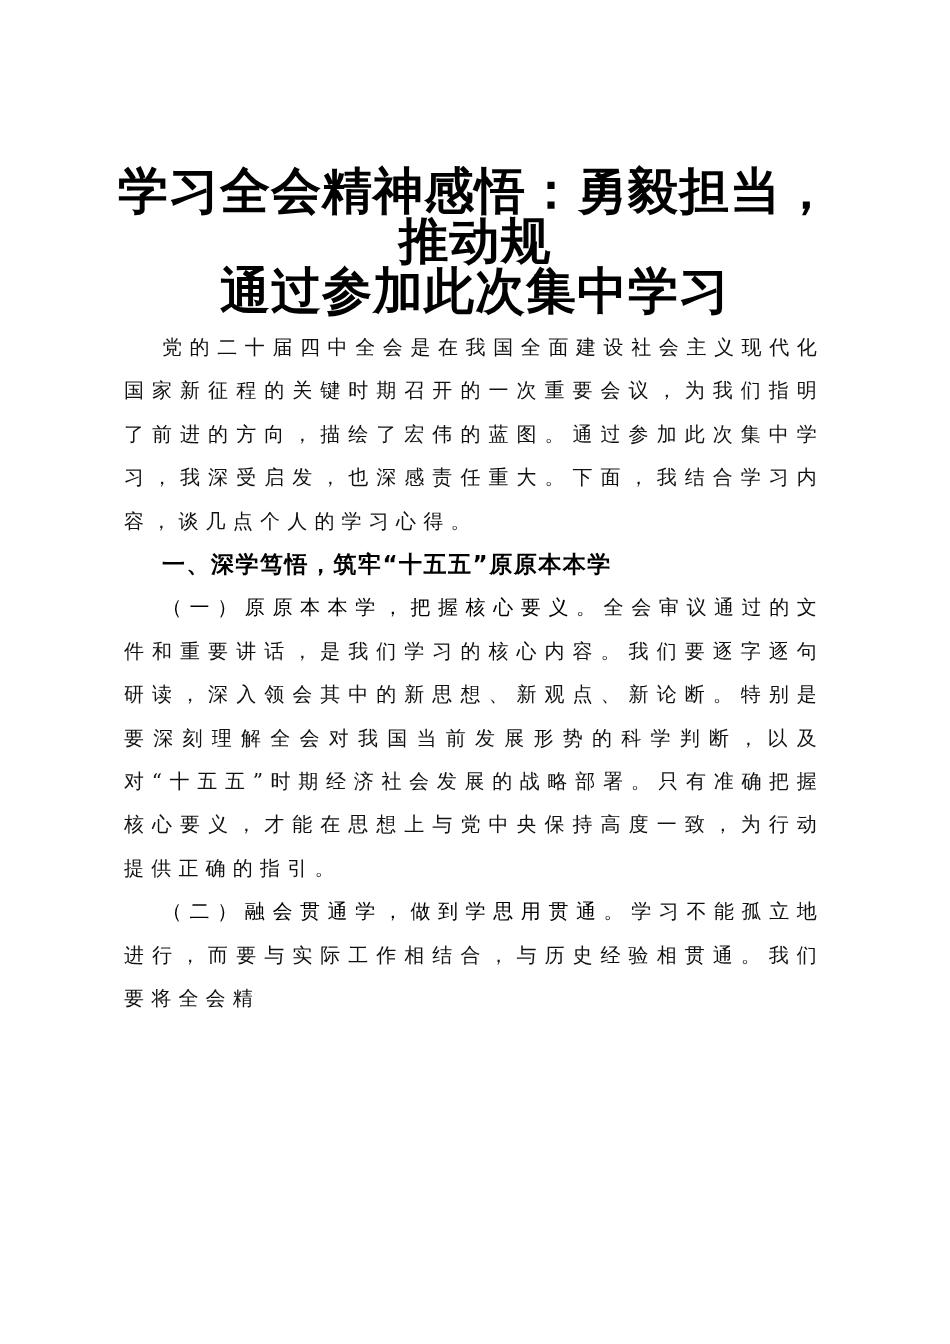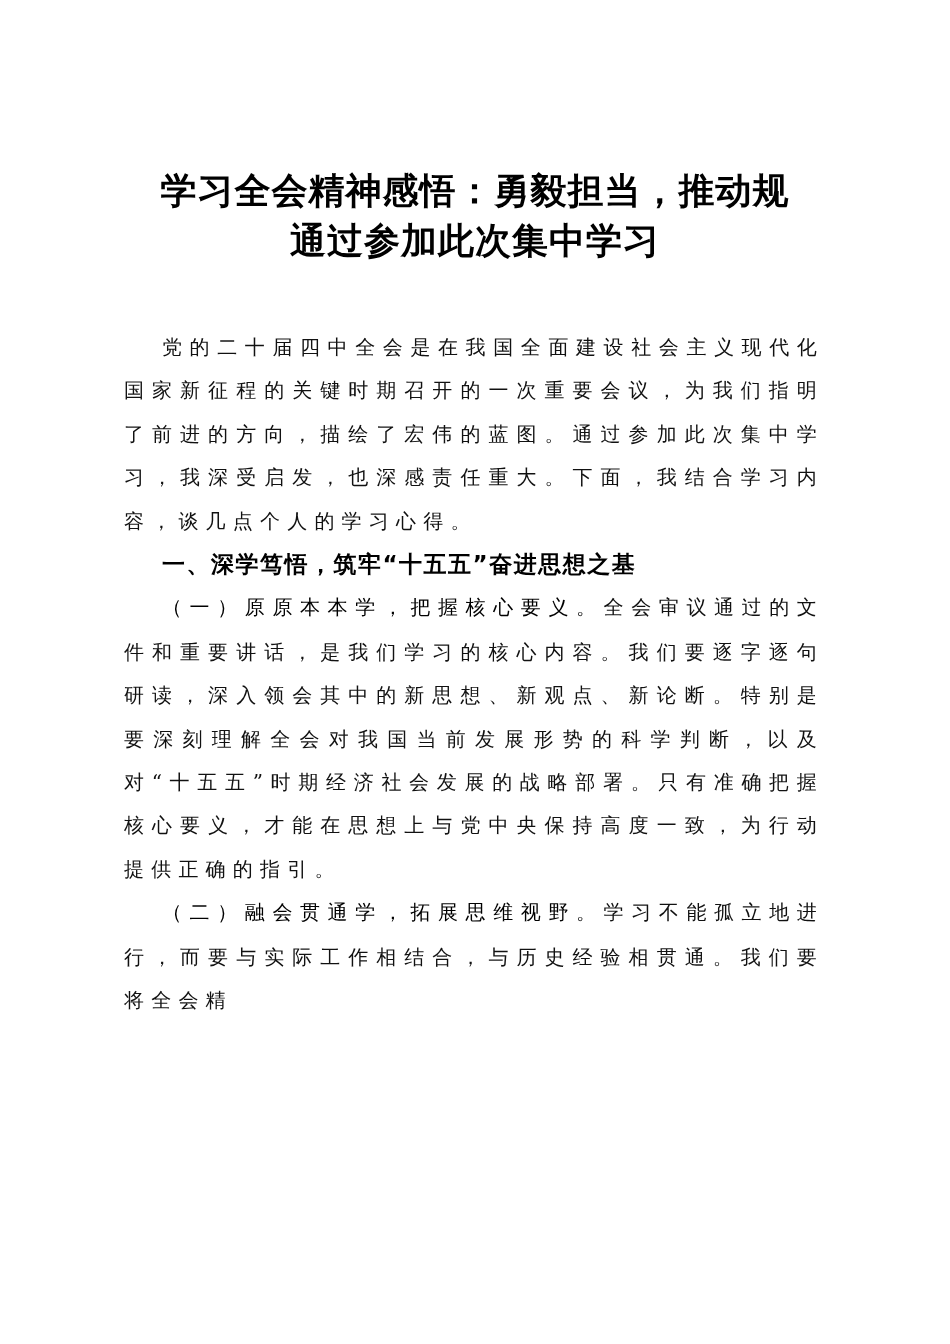--- a/index.html
+++ b/index.html
@@ -24,21 +24,21 @@
       background: #ffffff;
     }
     .title {
       position: absolute;
       left: 110px;
       top: 166px;
       width: 730px;
       text-align: center;
       font-family: "DejaVu Sans", "Liberation Sans", sans-serif;
       font-weight: bold;
-      font-size: 36px;
+      font-size: 50px;
       line-height: 50px;
       letter-spacing: 1px;
       color: #000000;
       margin: 0;
     }
     .body {
       position: absolute;
       left: 124px;
       top: 326px;
       width: 700px;
@@ -56,40 +56,40 @@
       margin: 0;
       font-family: "DejaVu Sans", "Liberation Sans", sans-serif;
       font-weight: bold;
       font-size: 23px;
       line-height: 43.4px;
       letter-spacing: 1.5px;
       text-indent: 38px;
       color: #000000;
     }
     .lead {
-      font-family: Liberation Mono, monospace;
+      font-family: Liberation Serif, serif;
       font-weight: normal;
       color: #000000;
     }
   </style>
 </head>
 <body>
 
 <div class="page">
 
   <h1 class="title">
     <span>学习全会精神感悟：勇毅担当，推动规</span><br>
     <span>通过参加此次集中学习</span>
   </h1>
 
   <div class="body">
 
     <p class="para">党的二十届四中全会是在我国全面建设社会主义现代化国家新征程的关键时期召开的一次重要会议，为我们指明了前进的方向，描绘了宏伟的蓝图。通过参加此次集中学习，我深受启发，也深感责任重大。下面，我结合学习内容，谈几点个人的学习心得。</p>
 
-    <h2 class="heading">一、深学笃悟，筑牢“十五五”奋进思想之基</h2>
+    <h2 class="heading">一、深学笃悟，筑牢“十五五”原原本本学</h2>
 
 
     <p class="para"><span class="lead">（一）原原本本学，把握核心要义。</span><span>全会审议通过的文件和重要讲话，是我们学习的核心内容。我们要逐字逐句研读，深入领会其中的新思想、新观点、新论断。特别是要深刻理解全会对我国当前发展形势的科学判断，以及对“十五五”时期经济社会发展的战略部署。只有准确把握核心要义，才能在思想上与党中央保持高度一致，为行动提供正确的指引。</span></p>
 
-    <p class="para"><span class="lead">（二）融会贯通学，拓展思维视野。</span><span>学习不能孤立地进行，而要与实际工作相结合，与历史经验相贯通。我们要将全会精</span></p>
+    <p class="para"><span class="lead">（二）融会贯通学，做到学思用贯通。</span><span>学习不能孤立地进行，而要与实际工作相结合，与历史经验相贯通。我们要将全会精</span></p>
 
   </div>
 </div>
 
 </body></html>

